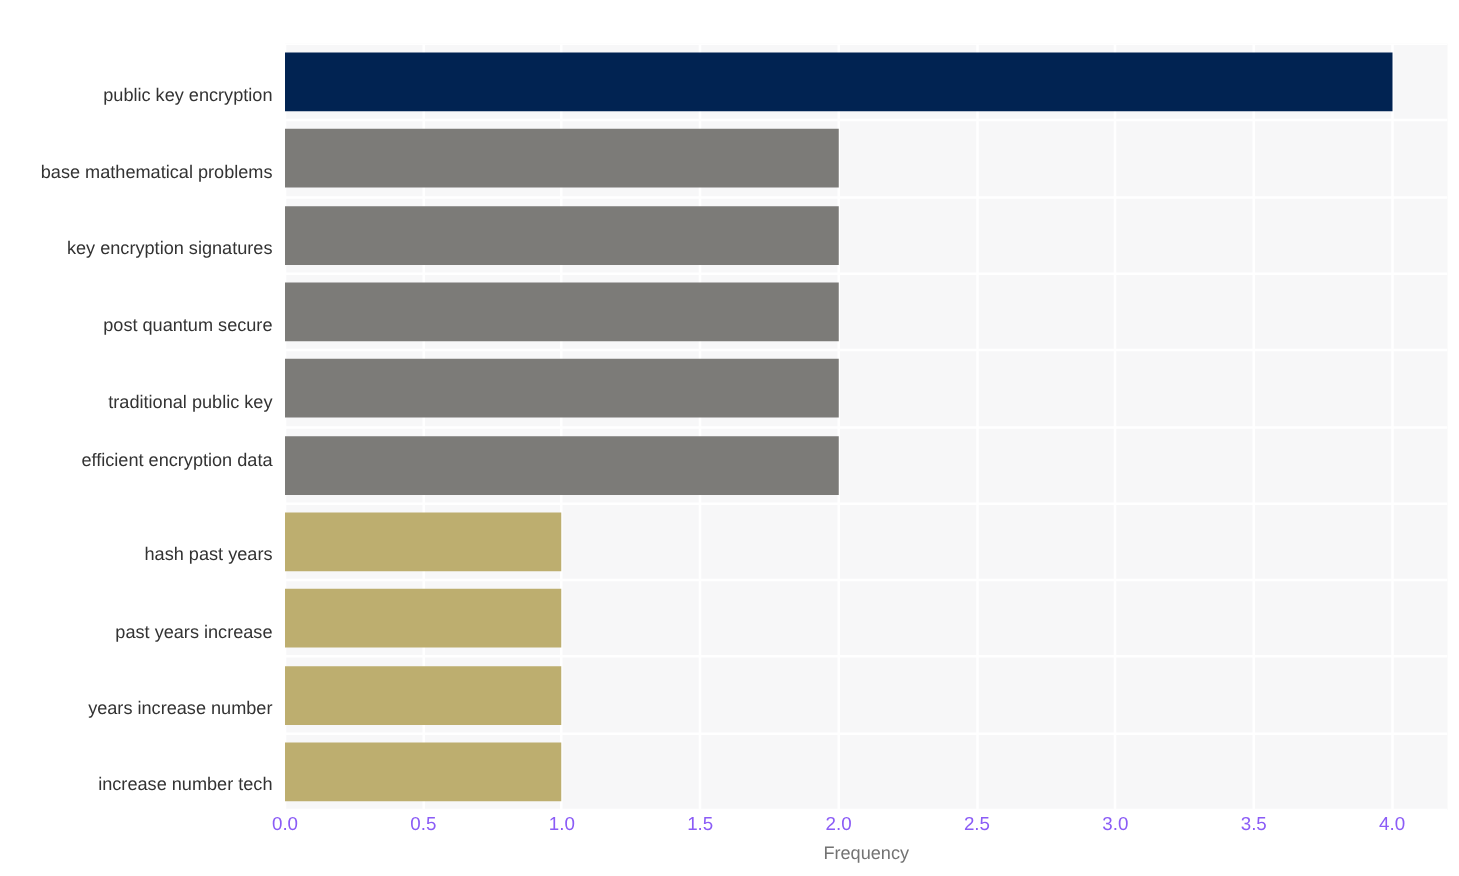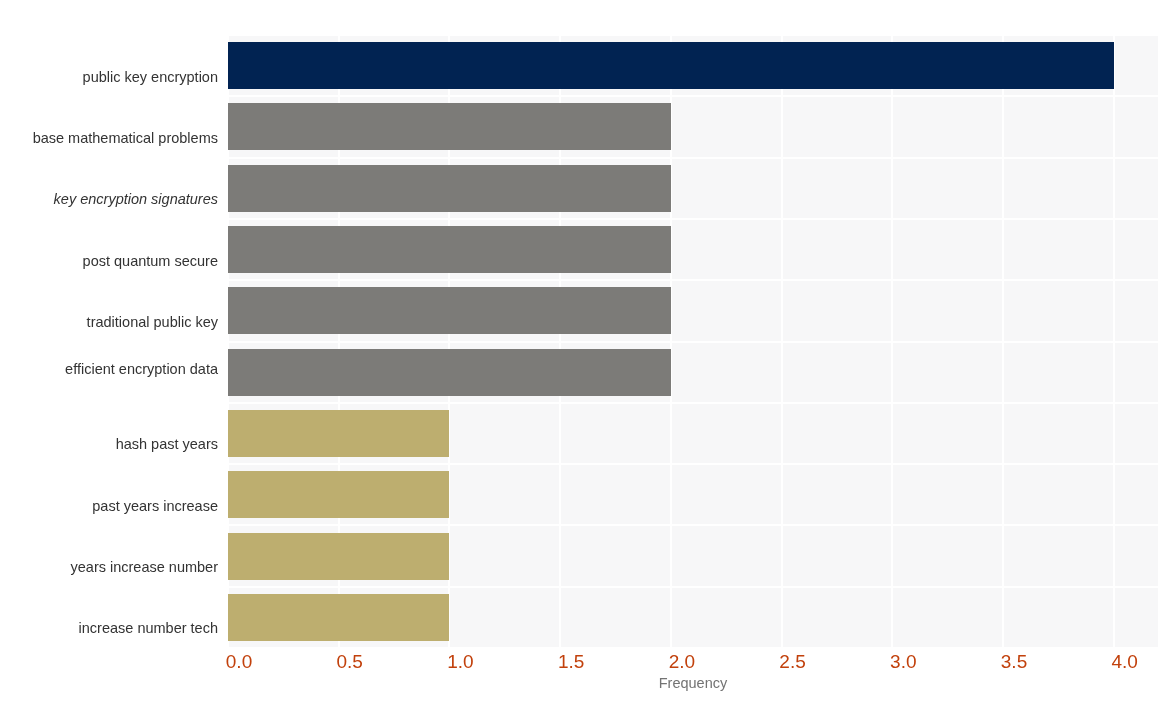--- a/index.html
+++ b/index.html
@@ -90,25 +90,24 @@
     position: absolute;
     left: 0;
     top: 652px;
     width: 1167px;
     height: 24px;
   }
   .x-tick-label {
     position: absolute;
     top: 0;
     transform: translateX(-50%);
-    font-size: 19px;
-    color: #c2410c;
+    font-size: 15px;
+    color: #8b5cf6;
     white-space: nowrap;
     line-height: 1;
-    margin-left: 11px;
   }
 
   #x-axis-title {
     position: absolute;
     left: 228px;
     top: 675px;
     width: 930px;
     text-align: center;
     font-size: 14.5px;
     color: #737373;
@@ -155,21 +154,21 @@
         <div class="bar" title="hash past years: 1" style="top: 374.95px; width: 221.429px; height: 47px; background: rgb(189, 174, 111);"></div>
         <div class="bar" title="past years increase: 1" style="top: 436.25px; width: 221.429px; height: 47px; background: rgb(189, 174, 111);"></div>
         <div class="bar" title="years increase number: 1" style="top: 497.55px; width: 221.429px; height: 47px; background: rgb(189, 174, 111);"></div>
         <div class="bar" title="increase number tech: 1" style="top: 558.85px; width: 221.429px; height: 47px; background: rgb(189, 174, 111);"></div>
       </div>
   </div>
 
   <div id="y-labels">
       <div class="y-tick-label" style="top: 22.65px;">public key encryption</div>
       <div class="y-tick-label" style="top: 83.95px;">base mathematical problems</div>
-      <div class="y-tick-label" style="top: 145.25px; font-style: italic;">key encryption signatures</div>
+      <div class="y-tick-label" style="top: 145.25px;">key encryption signatures</div>
       <div class="y-tick-label" style="top: 206.55px;">post quantum secure</div>
       <div class="y-tick-label" style="top: 267.85px;">traditional public key</div>
       <div class="y-tick-label" style="top: 315px;">efficient encryption data</div>
       <div class="y-tick-label" style="top: 390.45px;">hash past years</div>
       <div class="y-tick-label" style="top: 451.75px;">past years increase</div>
       <div class="y-tick-label" style="top: 513.05px;">years increase number</div>
       <div class="y-tick-label" style="top: 574.35px;">increase number tech</div>
     </div>
 
   <div id="x-labels">

